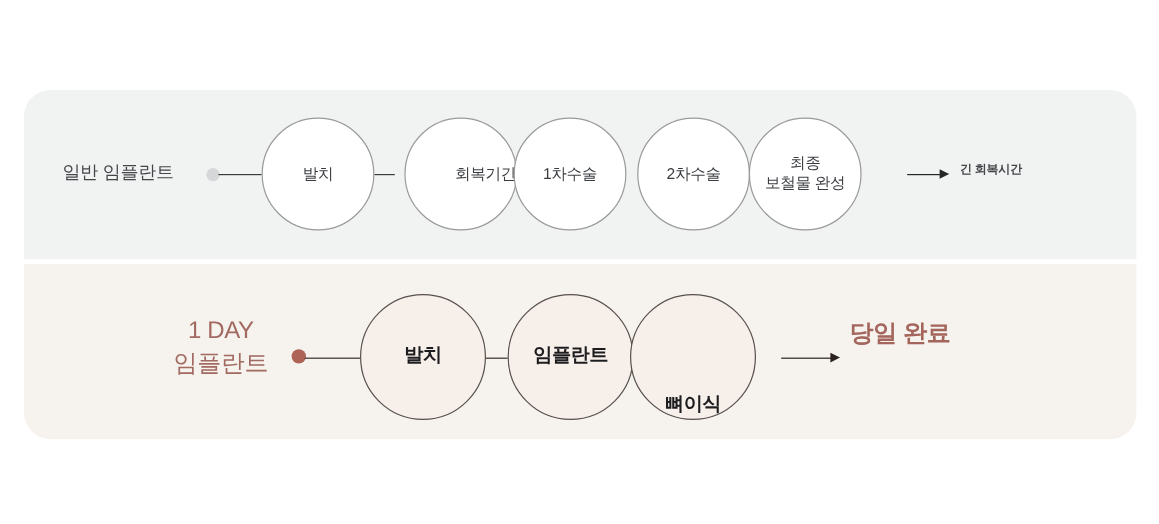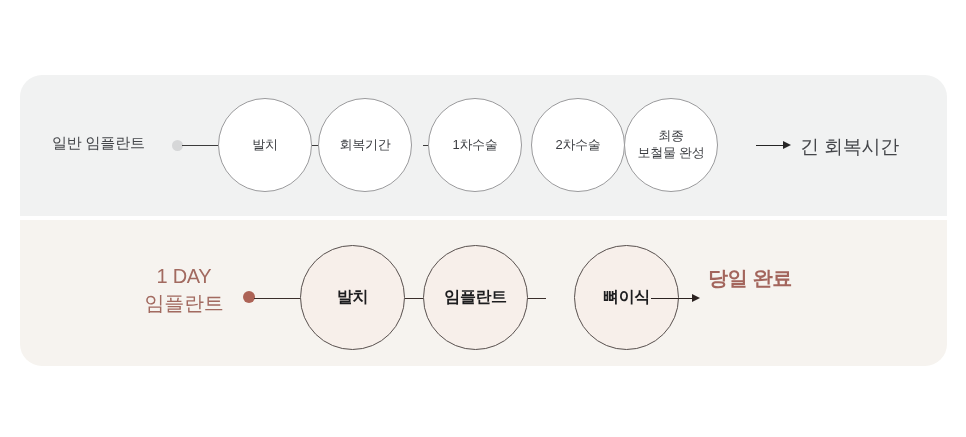--- a/index.html
+++ b/index.html
@@ -51,23 +51,24 @@
   .label-standard-left {
     left: 52px;
     top: 134px;
     font-size: 15px;
     color: #44464A;
     letter-spacing: -0.2px;
   }
   .label-standard-right {
     left: 800px;
     top: 134px;
-    font-size: 19px;
+    font-size: 10px;
     color: #44464A;
     letter-spacing: -0.2px;
+    font-weight: bold;
   }
   .label-oneday-left {
     left: 128px;
     top: 263px;
     font-size: 20px;
     font-weight: normal;
     color: #A26A60;
     line-height: 1.35;
     text-align: center;
     width: 112px;
@@ -189,21 +190,21 @@
       <div class="conn conn-standard" style="left: 182px; width: 36px; top: 145px;"></div>
       <div class="conn conn-standard" style="left: 312px; width: 17px; top: 145px;"></div>
       <div class="conn conn-standard" style="left: 423px; width: 17px; top: 145px;"></div>
       <div class="conn conn-standard" style="left: 534px; width: 17px; top: 145px;"></div>
       <div class="conn conn-standard" style="left: 645px; width: 17px; top: 145px;"></div>
     </div>
   <div id="standard-nodes">
       <div class="node node-standard" style="left: 218px;">
         <span class="node-label">발치</span>
       </div>
-      <div class="node node-standard" style="left: 318px;">
+      <div class="node node-standard" style="left: 337px; justify-content: flex-end;">
         <span class="node-label">회복기간</span>
       </div>
       <div class="node node-standard" style="left: 428px;">
         <span class="node-label">1차수술</span>
       </div>
       <div class="node node-standard" style="left: 531px;">
         <span class="node-label">2차수술</span>
       </div>
       <div class="node node-standard" style="left: 624px;">
         <span class="node-label"><span>최종</span><br><span>보철물 완성</span></span>
@@ -229,21 +230,21 @@
       <div class="conn conn-oneday" style="left: 405px; width: 18px; top: 297.5px;"></div>
       <div class="conn conn-oneday" style="left: 528px; width: 18px; top: 297.5px;"></div>
     </div>
   <div id="oneday-nodes">
       <div class="node node-oneday" style="left: 300px;">
         <span class="node-label">발치</span>
       </div>
       <div class="node node-oneday" style="left: 423px;">
         <span class="node-label">임플란트</span>
       </div>
-      <div class="node node-oneday" style="left: 574px;">
+      <div class="node node-oneday" style="left: 525px; align-items: flex-end;">
         <span class="node-label">뼈이식</span>
       </div>
     </div>
 
   <div class="arrow-wrap arrow-oneday" id="oneday-arrow" style="left: 651px; top: 297.5px;">
     <div class="arrow-line" id="oneday-arrow-line" style="width: 42px;"></div>
     <div class="arrow-head" id="oneday-arrow-head" style="left: 41px;"></div>
   </div>
 
   <div class="side-label label-oneday-right">

